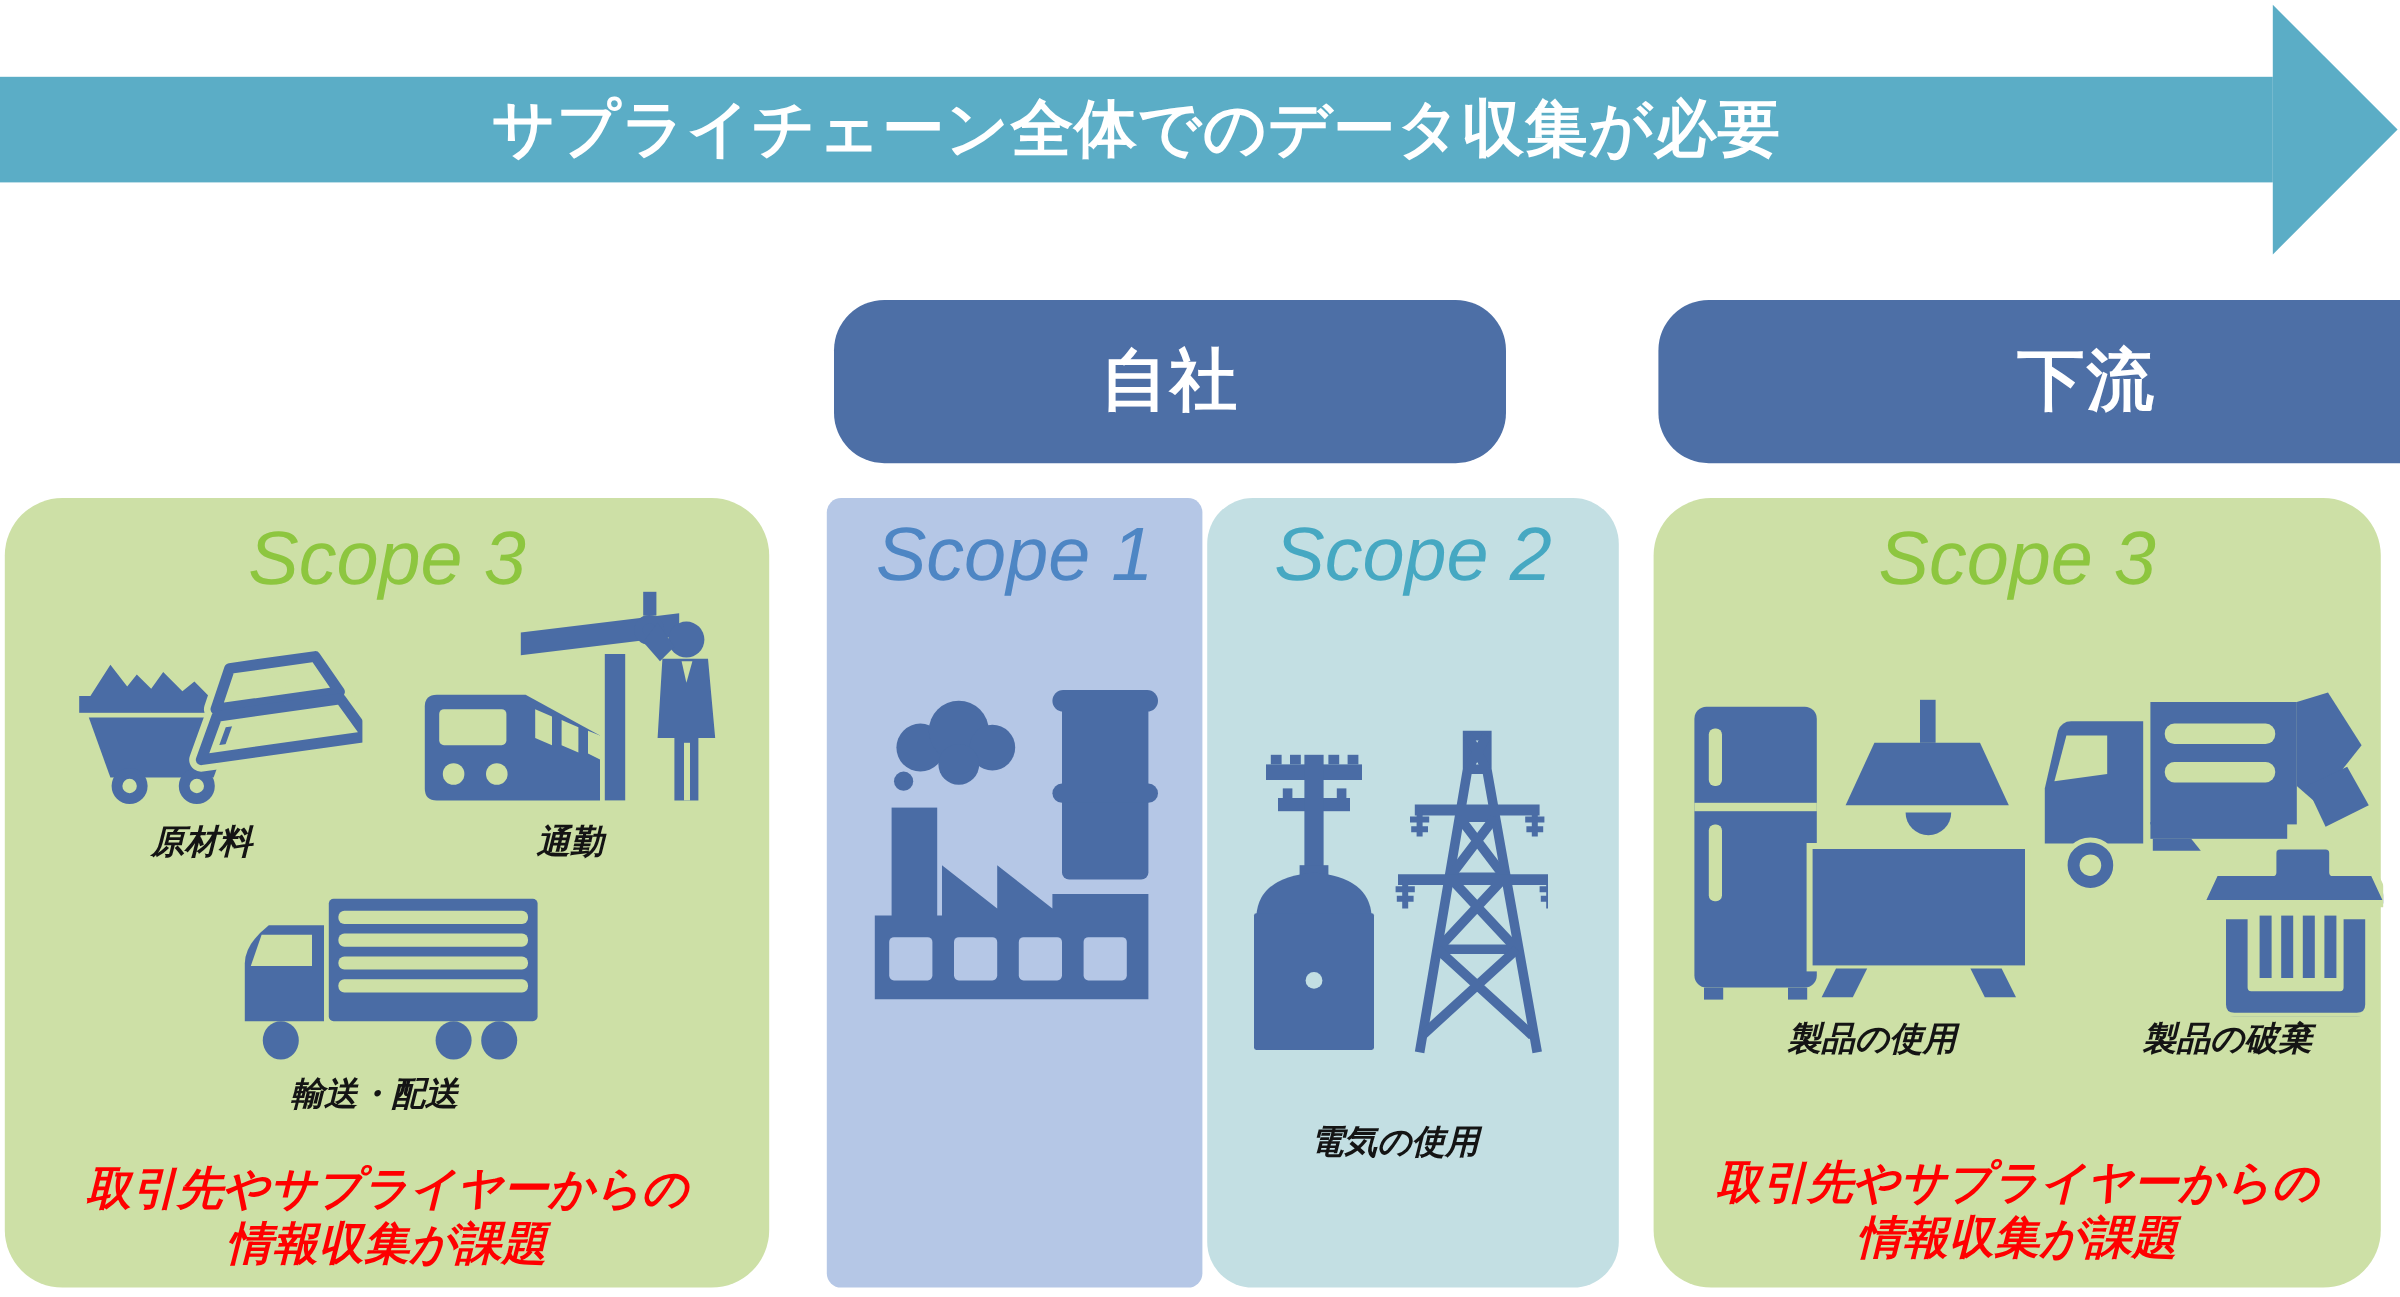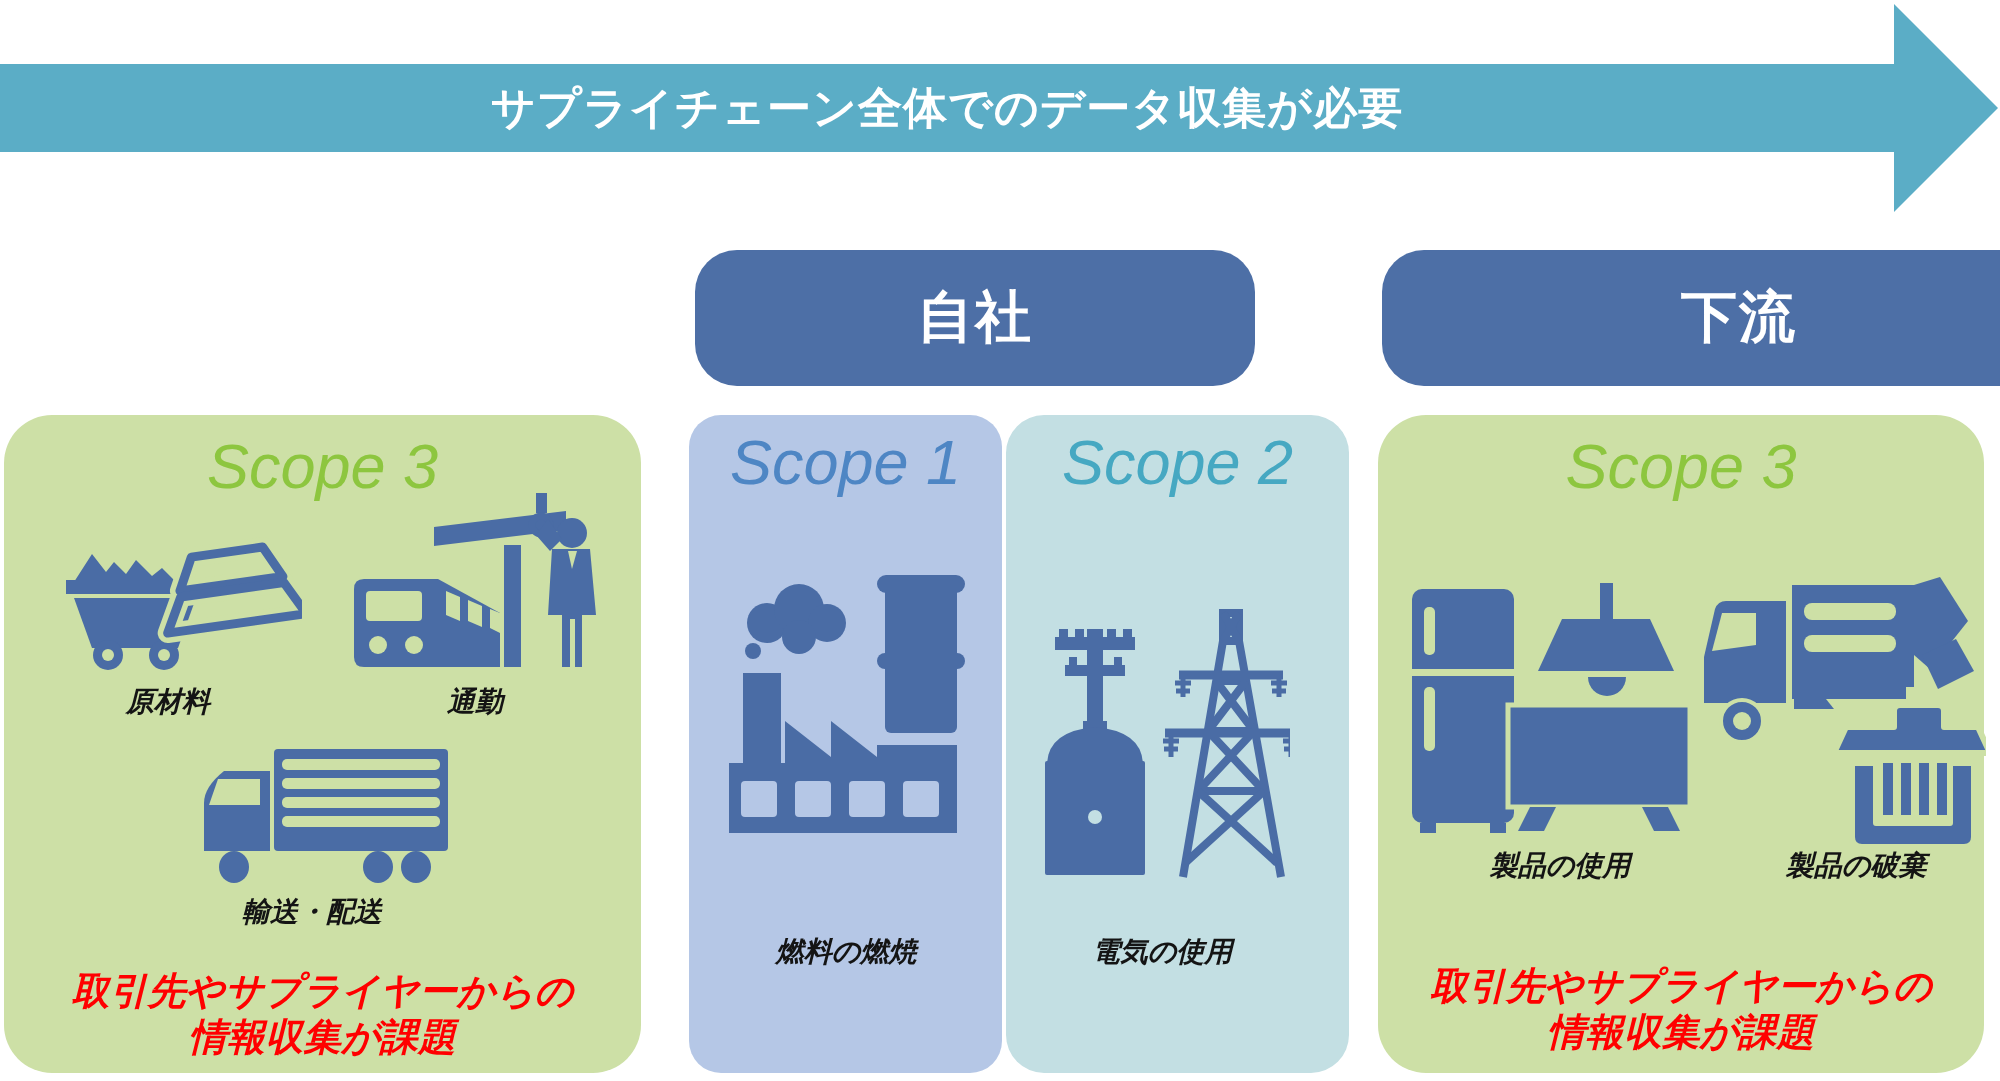--- a/index.html
+++ b/index.html
@@ -5,34 +5,34 @@
   html,body{margin:0;padding:0;background:#fff;}
   body{font-family:"Liberation Sans", sans-serif;}
   #canvas{position:relative;width:2000px;height:1081px;background:#ffffff;overflow:hidden;}
 
   
   .arrow-body{position:absolute;left:0;top:64px;width:1894px;height:88px;background:#5badc6;}
   .arrow-head{position:absolute;left:1894px;top:4px;width:0;height:0;
     border-top:104px solid transparent;border-bottom:104px solid transparent;border-left:104px solid #5badc6;}
   .arrow-label{position:absolute;left:0;top:64px;width:1894px;height:88px;
     display:flex;align-items:center;justify-content:center;
-    color:#ffffff;font-size:44px;font-weight:bold;letter-spacing:1px;}
+    color:#ffffff;font-size:52px;font-weight:bold;letter-spacing:1px;}
 
   
   .hdr{position:absolute;top:250px;height:136px;background:#4d6fa6;border-radius:42px;
     display:flex;align-items:center;justify-content:center;
     color:#ffffff;font-size:56px;font-weight:bold;letter-spacing:2px;}
   .hdr-upstream{left:6px;width:632px;}
   .hdr-company{left:695px;width:560px;}
   .hdr-downstream{left:1382px;width:714px;}
 
   
   .box{position:absolute;top:415px;height:658px;font-style:italic;}
   .box-upstream{left:4px;width:637px;background:#cde0a6;border-radius:48px;}
-  .box-scope1{left:689px;width:313px;background:#b5c7e6;border-radius:32px;}
+  .box-scope1{left:689px;width:313px;background:#b5c7e6;border-radius:12px;}
   .box-scope2{left:1006px;width:311px;background:#c3dfe3;border-radius:38px;padding-left:32px;}
   .box-downstream{left:1378px;width:606px;background:#cde0a6;border-radius:48px;}
 
   .scope-title{position:absolute;left:0;top:14px;width:100%;text-align:center;
     font-size:63px;font-weight:400;line-height:1.2;}
   .title-green{color:#8dc63f;}
   .title-blue{color:#4e86c4;top:10px;}
   .title-teal{color:#46a8c2;top:10px;}
 
   .icon{position:absolute;}
@@ -145,21 +145,20 @@
         <path d="M14,266 L14,196 L70,196 L70,154 L116,190 L116,154 L162,190 L162,178 L242,178 L242,266 Z"></path>
       </g>
       <g fill="#b5c7e6">
         <rect x="26" y="214" width="36" height="36" rx="4"></rect>
         <rect x="80" y="214" width="36" height="36" rx="4"></rect>
         <rect x="134" y="214" width="36" height="36" rx="4"></rect>
         <rect x="188" y="214" width="36" height="36" rx="4"></rect>
       </g>
     </svg>
 
-    <div class="lbl" style="left:157px;top:518px">燃料の燃焼</div>
   </div>
 
   <div class="box box-scope2">
     <div class="scope-title title-teal">Scope 2</div>
 
     <svg class="icon" style="left:26px;top:130px" width="258" height="340" viewBox="0 0 256 340">
       <g fill="#4a6ca5">
         <rect x="22" y="92" width="80" height="13"></rect>
         <rect x="26" y="84" width="9" height="8"></rect>
           <rect x="42" y="84" width="9" height="8"></rect>

